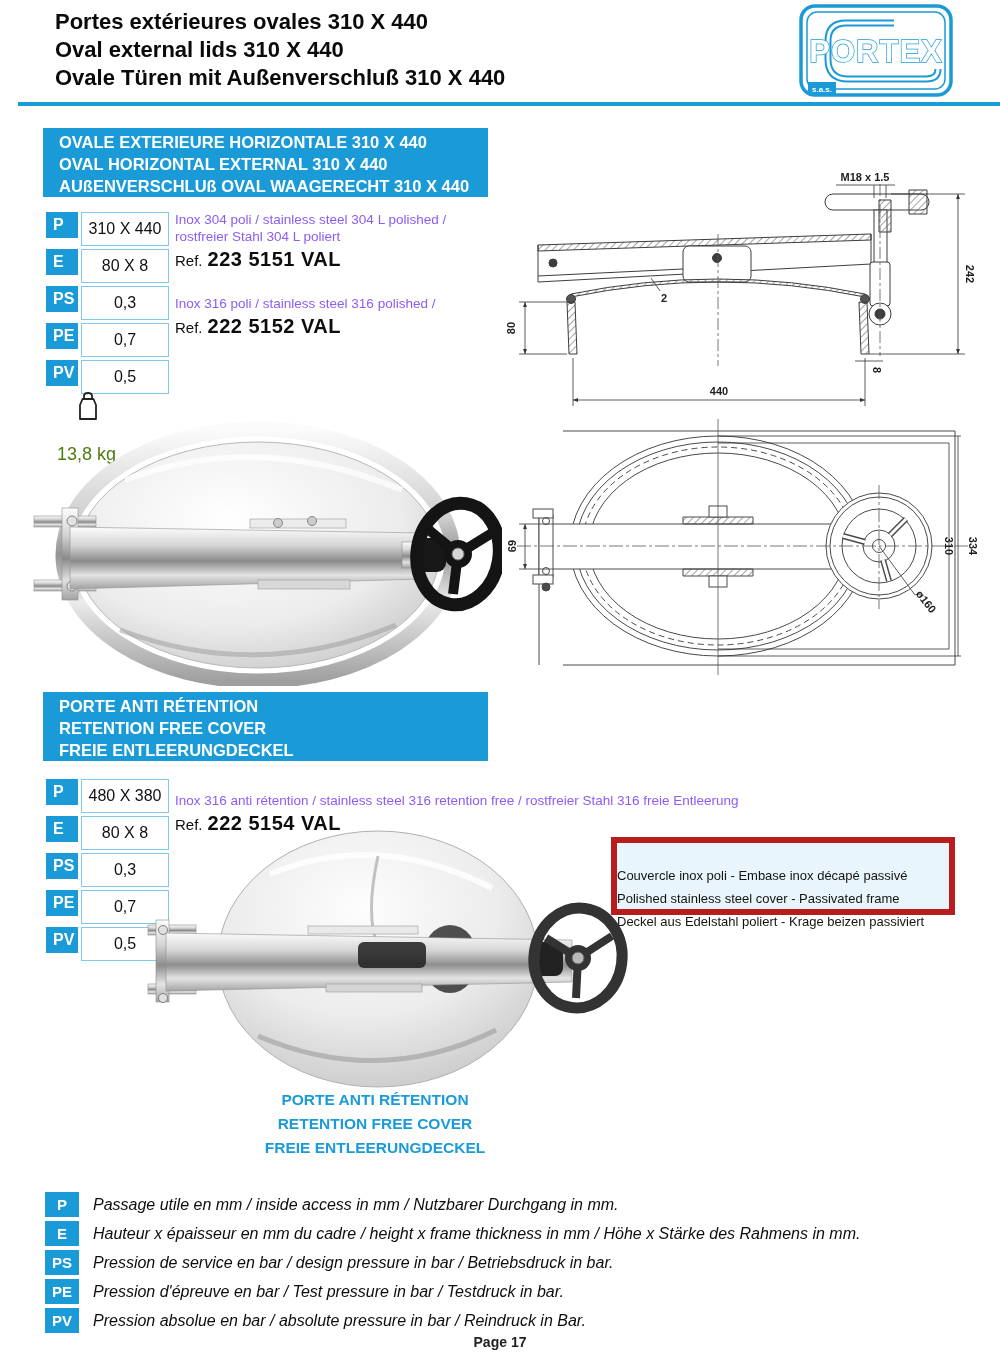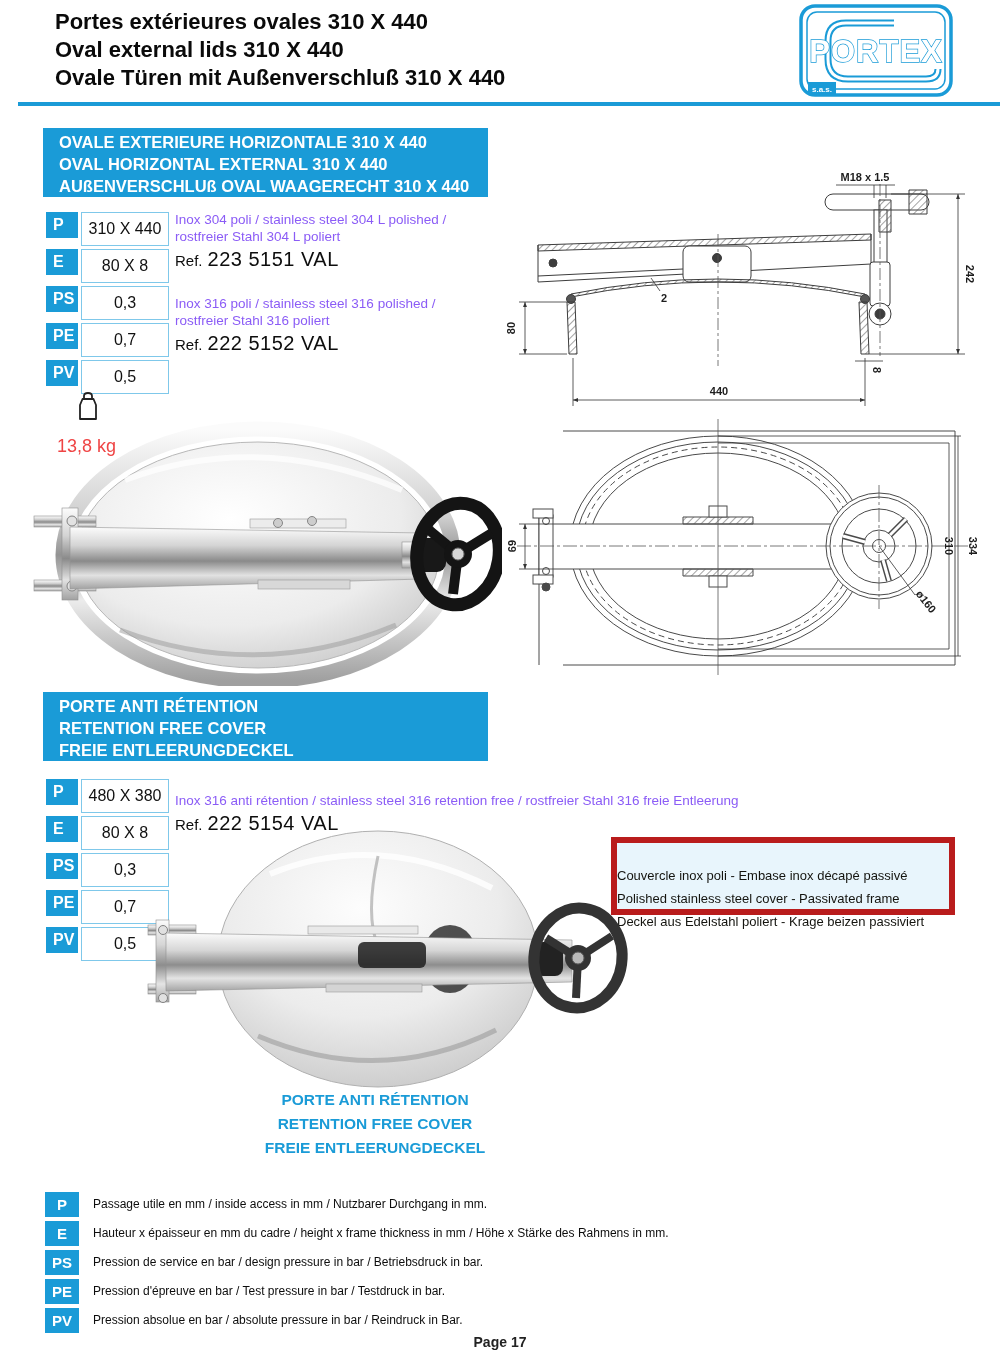--- a/index.html
+++ b/index.html
@@ -15,35 +15,35 @@
   
   .spec-table{display:flex;flex-direction:column;gap:3px;}
   .spec-row{display:flex;gap:3px;}
   .spec-label{width:32px;height:26px;background:#1a9bd7;color:#fff;font-weight:bold;font-size:16px;
               display:flex;align-items:center;padding-left:7px;box-sizing:border-box;}
   .spec-value{width:88px;height:34px;border:1.5px solid #7fc8ea;background:#fff;font-size:16px;color:#111;
               display:flex;align-items:center;justify-content:center;box-sizing:border-box;}
   
   .ref-desc{font-size:13.5px;line-height:17px;color:#8b5cf6;}
   .ref-line{margin-top:3px;font-size:15px;color:#0d0d0d;}
-  .ref-number{font-weight:normal;font-size:20px;margin-left:5px;letter-spacing:0.5px;}
+  .ref-number{font-weight:bold;font-size:20px;margin-left:5px;letter-spacing:0.5px;}
   .variant-gap{height:24px;}
   
-  .weight-label{font-size:18px;color:#ef4444;margin-top:10px;}
+  .weight-label{font-size:18px;color:#4d7c0f;margin-top:18px;}
   
   .info-box{box-sizing:border-box;border:6px solid #b91c1c;background:#e8f5fc;text-align:left;
             padding-top:21px;}
   .info-line{font-size:13px;line-height:23px;color:#14140f;white-space:nowrap;}
   
   .caption-line{color:#1a9bd7;font-weight:bold;font-size:15.5px;line-height:24px;text-align:center;}
   
   .legend-row{display:flex;align-items:center;margin-bottom:4px;}
   .legend-key{width:34px;height:25px;background:#1a9bd7;color:#fff;font-weight:bold;font-size:15px;
               display:flex;align-items:center;justify-content:center;flex:0 0 34px;}
-  .legend-text{font-size:12px;color:#0d0d0d;padding-left:14px;line-height:25px;white-space:nowrap;}
+  .legend-text{font-size:16px;color:#0d0d0d;padding-left:14px;line-height:25px;white-space:nowrap;font-style:italic;}
   
   .footer{width:1000px;text-align:center;font-size:14px;font-weight:bold;color:#222;}
   svg text{font-family:"Liberation Sans",sans-serif;}
   .dim{font-size:11px;font-weight:bold;fill:#1d1d1d;}
 </style>
 </head>
 <body>
 
 <div id="page">
 
@@ -100,21 +100,20 @@
     <div>
       <div class="ref-desc">Inox 304 poli / stainless steel 304 L polished /</div>
       <div class="ref-desc">rostfreier Stahl 304 L poliert</div>
       <div class="ref-line">
         <span>Ref.</span><span class="ref-number">223 5151 VAL</span>
       </div>
     </div>
     <div class="variant-gap"></div>
     <div>
       <div class="ref-desc">Inox 316  poli / stainless steel 316 polished /</div>
-      <div class="ref-desc">rostfreier Stahl 316 poliert</div>
       <div class="ref-line">
         <span>Ref.</span><span class="ref-number">222 5152 VAL</span>
       </div>
     </div>
   </div>
 
   <div class="abs" style="left:57px;top:390px;width:100px;">
     <svg width="30" height="32" viewBox="0 0 30 32" style="margin-left:16px;">
       <path d="M 11,9 V 6 Q 11,3 15,3 Q 19,3 19,6 V 9" fill="none" stroke="#222" stroke-width="1.8"></path>
       <path d="M 9.5,9 H 20.5 L 23,15 V 29 H 7 V 15 Z" fill="#fff" stroke="#222" stroke-width="1.8" stroke-linejoin="round"></path>

